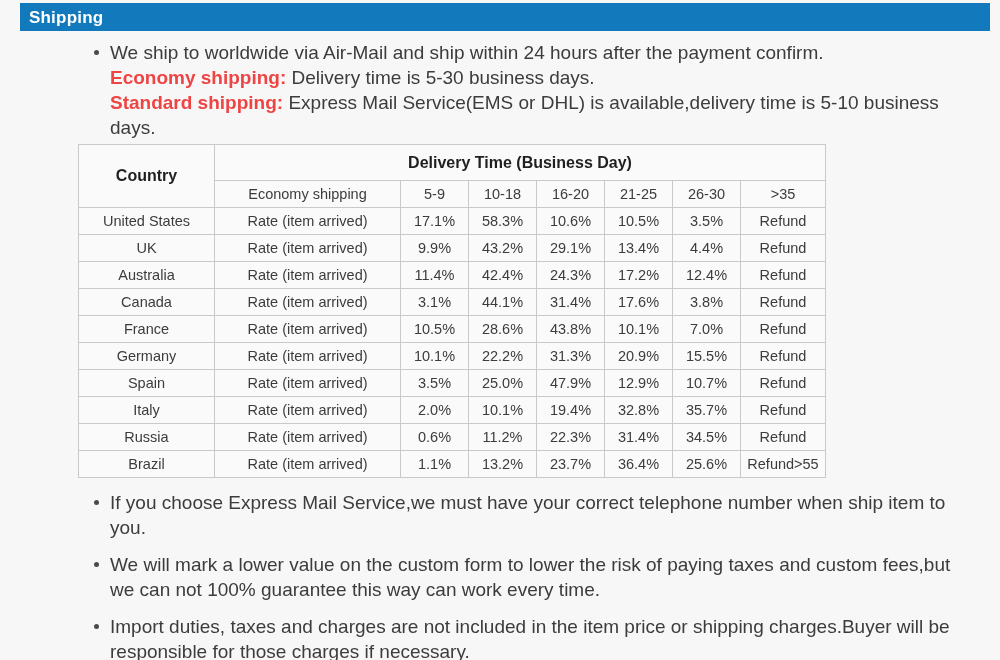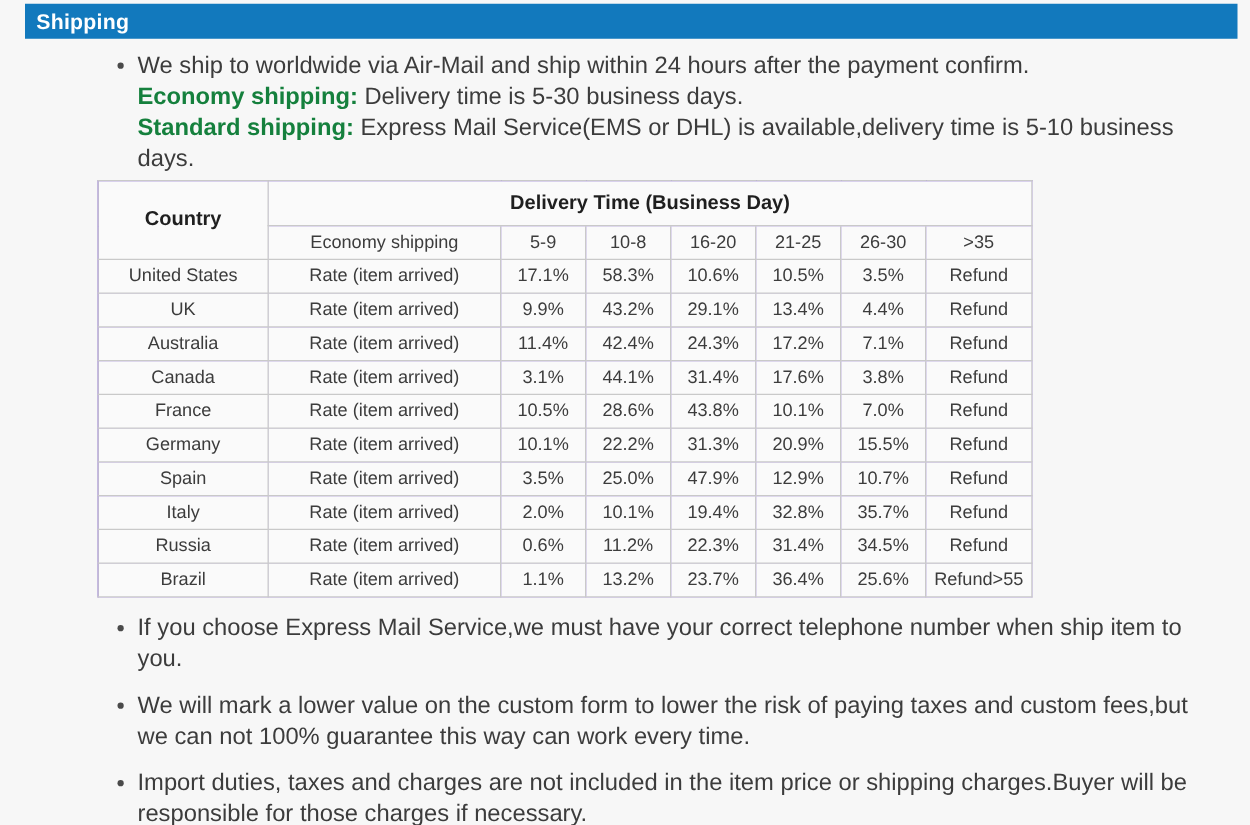--- a/index.html
+++ b/index.html
@@ -67,21 +67,21 @@
   .bullet-dot {
     position: absolute;
     left: 6px;
     top: 10px;
     width: 5px;
     height: 5px;
     background: #4a4a4a;
     border-radius: 50%;
   }
   .sub-line { display: block; }
-  .sub-line b { color: #15803d; font-weight: bold; }
+  .sub-line b { color: #ef4444; font-weight: bold; }
 
   
   .rates-table {
     position: absolute;
     left: 78px;
     top: 144px;
     border-collapse: collapse;
     background: #8b5cf6;
     font-size: 14.5px;
     color: #3c3c3c;
@@ -132,21 +132,21 @@
 
   <table class="rates-table">
     <thead>
       <tr>
         <th class="country-head" rowspan="2">Country</th>
         <th class="group-head" colspan="7">Delivery Time (Business Day)</th>
       </tr>
       <tr>
         <th class="col-economy">Economy shipping</th>
         <th class="col-range">5-9</th>
-        <th class="col-range">10-8</th>
+        <th class="col-range">10-18</th>
         <th class="col-range">16-20</th>
         <th class="col-range">21-25</th>
         <th class="col-range">26-30</th>
         <th class="col-last">&gt;35</th>
       </tr>
     </thead>
     <tbody>
       <tr>
         <td class="cell-country">United States</td>
         <td class="cell-economy">Rate (item arrived)</td>
@@ -167,21 +167,21 @@
         <td>4.4%</td>
         <td>Refund</td>
       </tr>
       <tr>
         <td class="cell-country">Australia</td>
         <td class="cell-economy">Rate (item arrived)</td>
         <td>11.4%</td>
         <td>42.4%</td>
         <td>24.3%</td>
         <td>17.2%</td>
-        <td>7.1%</td>
+        <td>12.4%</td>
         <td>Refund</td>
       </tr>
       <tr>
         <td class="cell-country">Canada</td>
         <td class="cell-economy">Rate (item arrived)</td>
         <td>3.1%</td>
         <td>44.1%</td>
         <td>31.4%</td>
         <td>17.6%</td>
         <td>3.8%</td>

